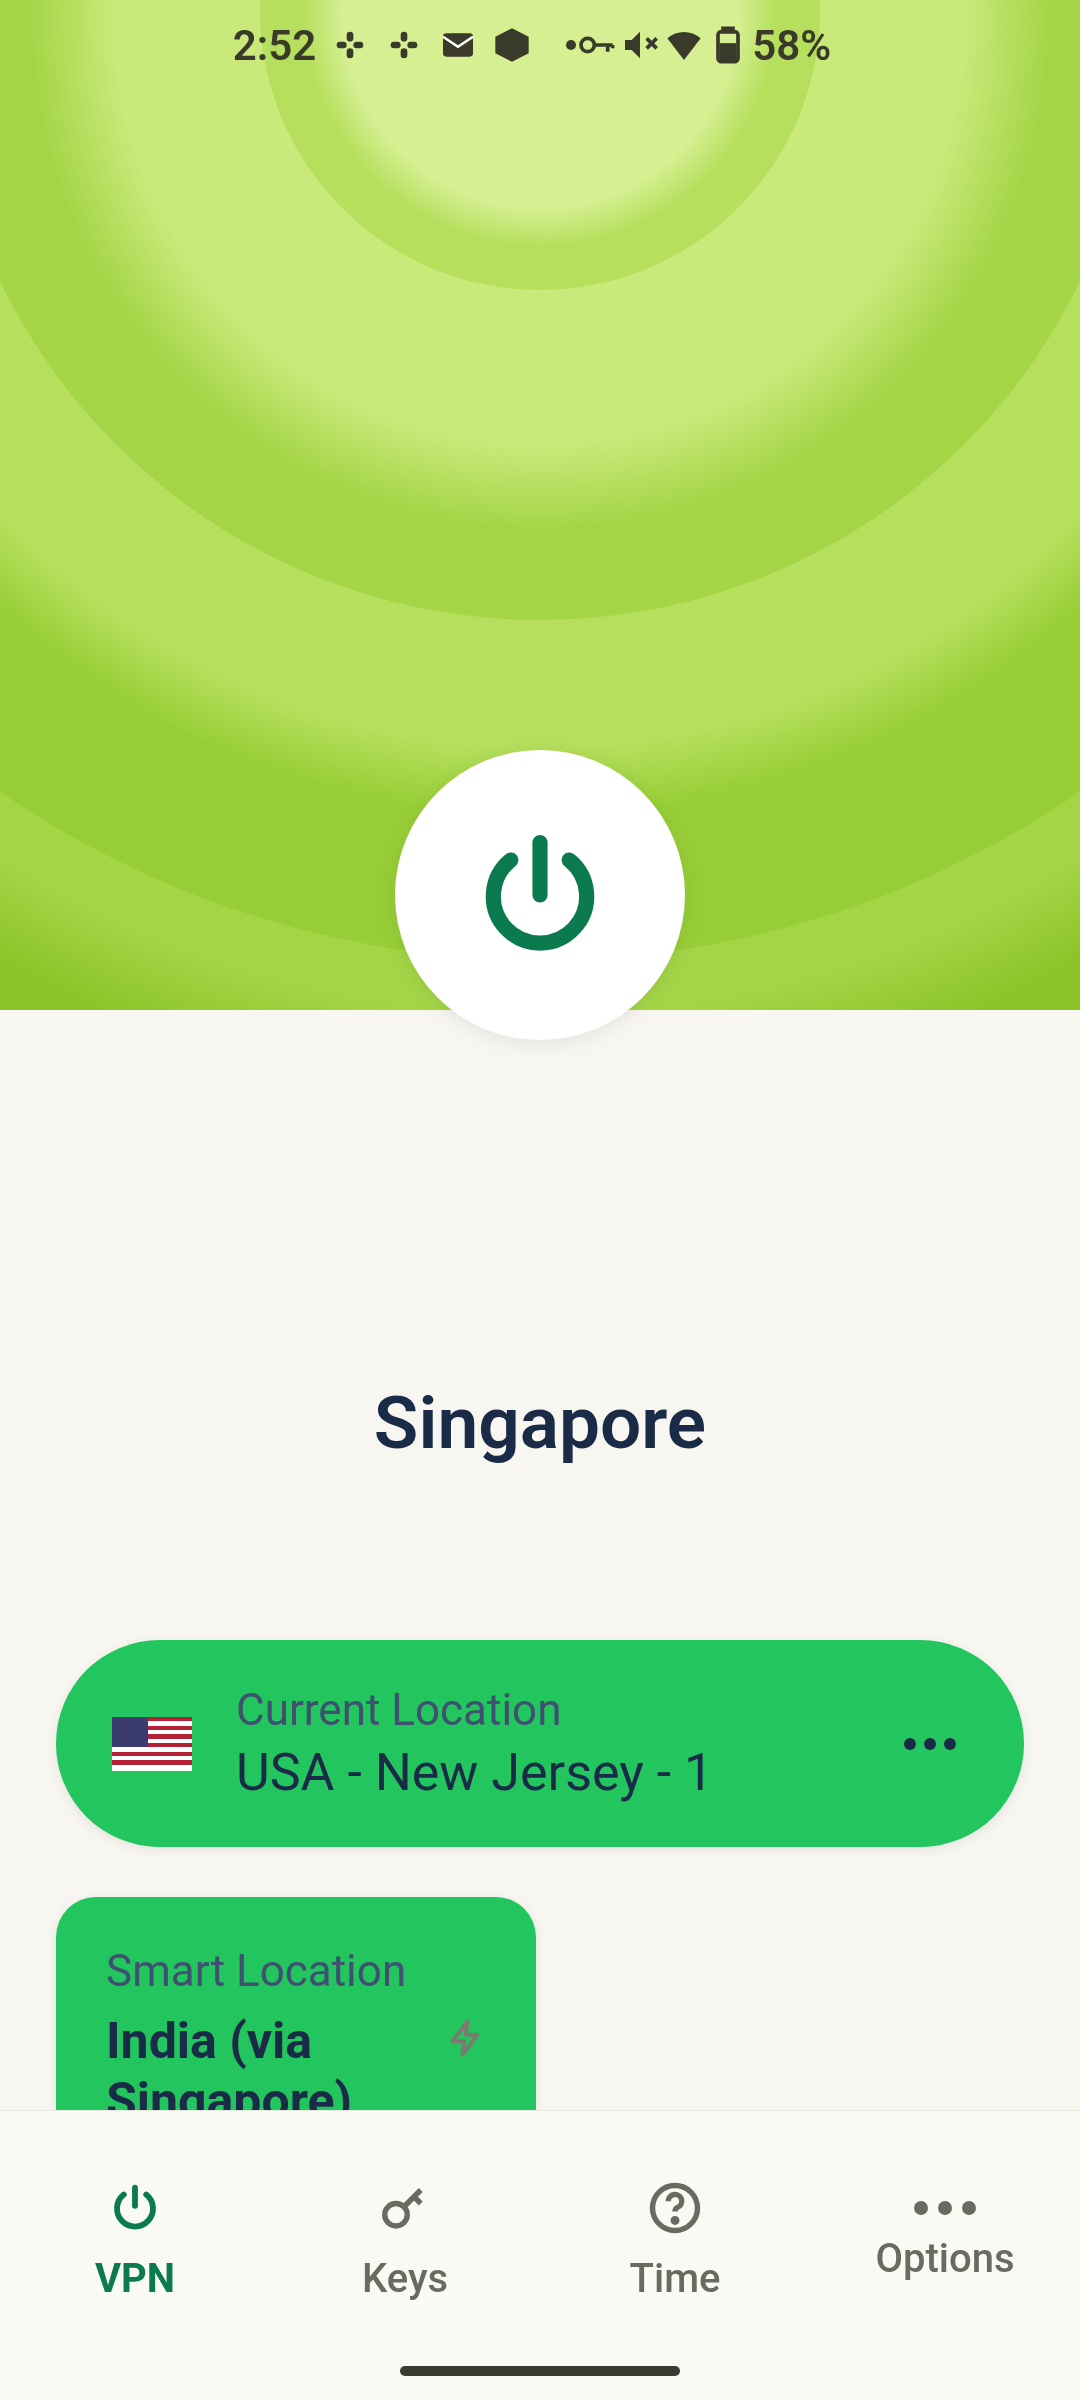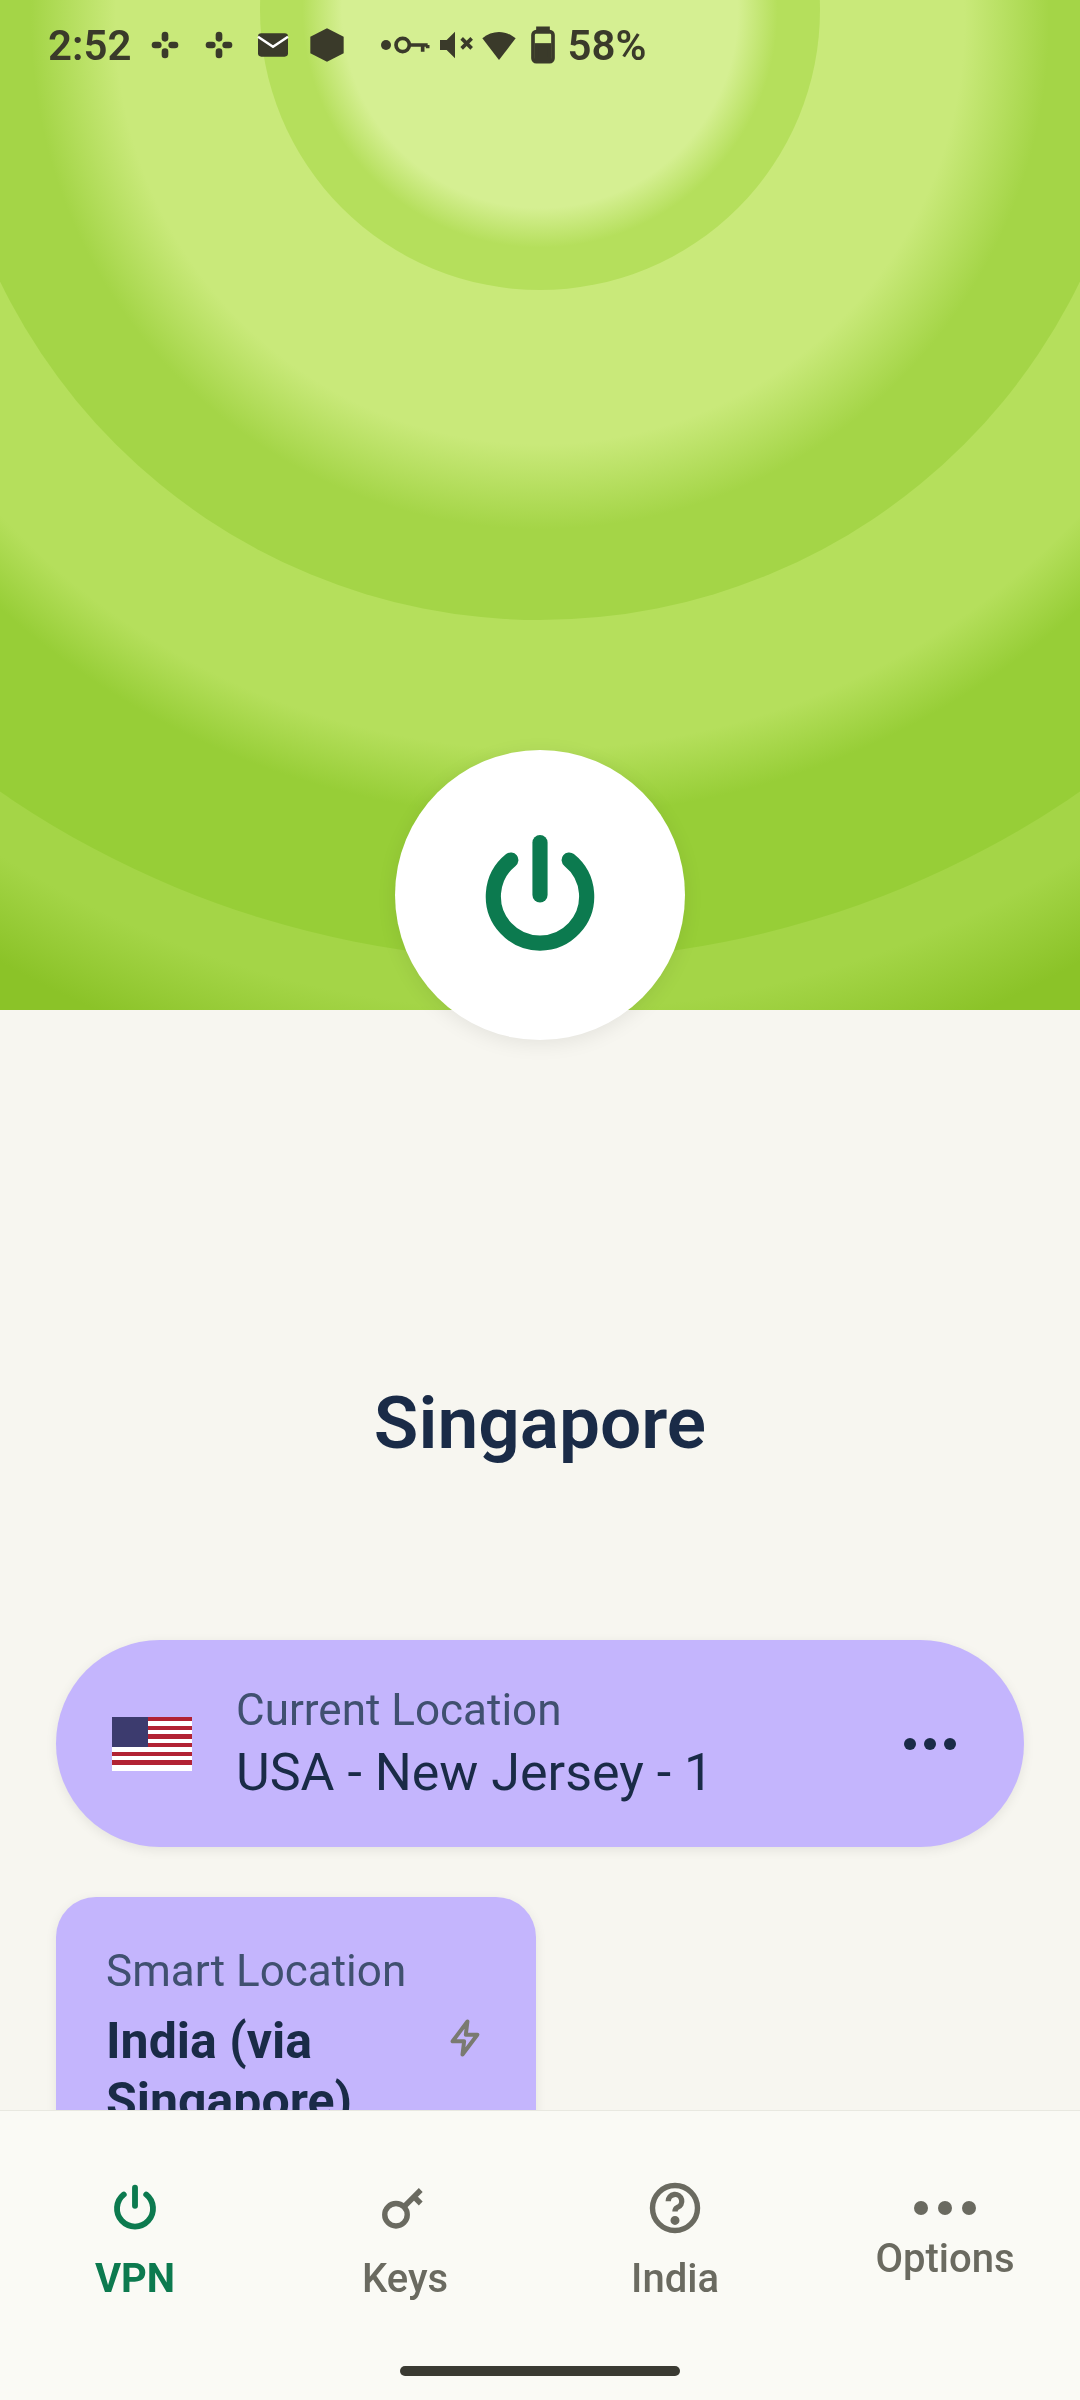--- a/index.html
+++ b/index.html
@@ -1,39 +1,39 @@
 <!DOCTYPE html>
 <html><head>
 <meta charset="utf-8">
 <style>
   * { margin: 0; padding: 0; box-sizing: border-box; font-family: -apple-system, Roboto, sans-serif; }
   body { width: 1080px; height: 2400px; background: #f7f6f0; overflow: hidden; position: relative; }
 
-  .status-bar { position: absolute; top: 0; left: 0; right: 16px; height: 90px; display: flex; justify-content: flex-start; align-items: center; padding: 0 48px; z-index: 10; }
+  .status-bar { position: absolute; top: 0; left: 0; right: 16px; height: 90px; display: flex; justify-content: center; align-items: center; padding: 0 48px; z-index: 10; }
   .status-left { display: flex; align-items: center; gap: 14px; color: #3a3a2a; font-size: 42px; font-weight: 600; }
   .status-right { display: flex; align-items: center; gap: 4px; color: #3a3a2a; font-size: 42px; font-weight: 600; }
   .status-icon { width: 40px; height: 40px; display: flex; align-items: center; justify-content: center; }
   .small-dot { width: 10px; height: 10px; background: #3a3a2a; border-radius: 50%; margin-left: 20px; }
 
   .hero { position: relative; height: 1030px; background: linear-gradient(to bottom, #7fb91f 0px, #7fb91f 1010px, #f7f6f0 1010px); overflow: hidden; }
   .ring { position: absolute; border-radius: 50%; left: 50%; transform: translateX(-50%); }
   .ring1 { width: 2600px; height: 2600px; top: -1300px; background: radial-gradient(circle, #a4d547 0%, #a4d547 55%, #8bc328 60%); }
   .ring2 { width: 1900px; height: 1900px; top: -940px; background: radial-gradient(circle, #b5df5c 0%, #b5df5c 55%, #97ce37 60%); }
   .ring3 { width: 1200px; height: 1200px; top: -580px; background: radial-gradient(circle, #c9e97a 0%, #c9e97a 50%, #a4d547 60%); }
   .ring4 { width: 560px; height: 560px; top: -270px; background: radial-gradient(circle, #d5ef92 0%, #d5ef92 50%, #b5df5c 60%); }
   .hero-bottom-mask { position: absolute; left: 0; right: 0; top: 1010px; height: 80px; background: #f7f6f0; }
 
   .power-button { position: absolute; left: 50%; top: 750px; transform: translateX(-50%); width: 290px; height: 290px; background: #fff; border-radius: 50%; display: flex; align-items: center; justify-content: center; box-shadow: 0 4px 20px rgba(0,0,0,0.08); z-index: 5; }
   .power-svg { width: 140px; height: 140px; }
 
   .connected-label { position: absolute; left: 50%; top: 1380px; transform: translate(-50%, 0); font-size: 73px; font-weight: 600; color: #1a2b47; }
 
   .content { position: absolute; top: 1640px; left: 0; right: 0; padding: 0 56px; }
 
-  .card { background: #c4b5fd; border-radius: 60px; box-shadow: 0 3px 12px rgba(0,0,0,0.08); }
+  .card { background: #22c55e; border-radius: 60px; box-shadow: 0 3px 12px rgba(0,0,0,0.08); }
 
   .location-card { display: flex; align-items: center; padding: 44px 56px; gap: 44px; border-radius: 140px; }
   .flag { width: 80px; height: 54px; background: linear-gradient(to bottom, #b22234 0%, #b22234 8%, #fff 8%, #fff 16%, #b22234 16%, #b22234 24%, #fff 24%, #fff 32%, #b22234 32%, #b22234 40%, #fff 40%, #fff 48%, #b22234 48%, #b22234 56%, #fff 56%, #fff 64%, #b22234 64%, #b22234 72%, #fff 72%, #fff 80%, #b22234 80%, #b22234 88%, #fff 88%, #fff 100%); position: relative; flex-shrink: 0; }
   .flag::before { content: ""; position: absolute; top: 0; left: 0; width: 36px; height: 30px; background: #3c3b6e; }
   .location-text { flex: 1; }
   .location-label { font-size: 44px; color: #405070; font-weight: 400; }
   .location-value { font-size: 52px; color: #1a2b47; font-weight: 400; margin-top: 6px; }
   .more-dots { display: flex; gap: 8px; padding-right: 12px; }
   .more-dots span { width: 12px; height: 12px; background: #1a2b47; border-radius: 50%; }
 
@@ -219,21 +219,21 @@
         <path d="M12 11l7-7M16 7l3 3"></path>
       </svg>
     <div class="nav-label">Keys</div>
   </div>
   <div class="nav-item nav-inactive">
     <svg class="nav-icon" viewBox="0 0 24 24" fill="none" stroke="#6a6a60" stroke-width="2.4">
         <circle cx="12" cy="12" r="10"></circle>
         <path d="M9 9a3 3 0 1 1 4 2.8c-.8.4-1 1-1 1.7"></path>
         <circle cx="12" cy="17.5" r="0.8" fill="#6a6a60"></circle>
       </svg>
-    <div class="nav-label">India</div>
+    <div class="nav-label">Time</div>
   </div>
   <div class="nav-item nav-inactive">
     <div class="nav-dots">
         <span></span>
         <span></span>
         <span></span>
       </div>
     <div class="nav-label">Options</div>
   </div>
   <div class="home-indicator"></div>

